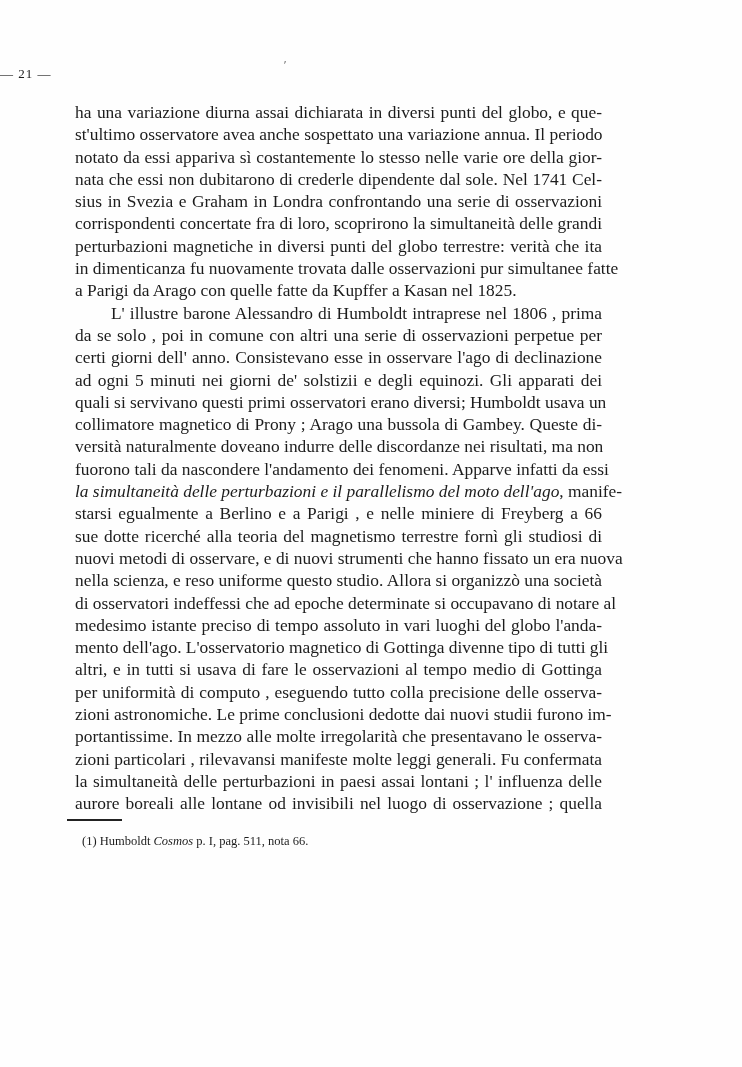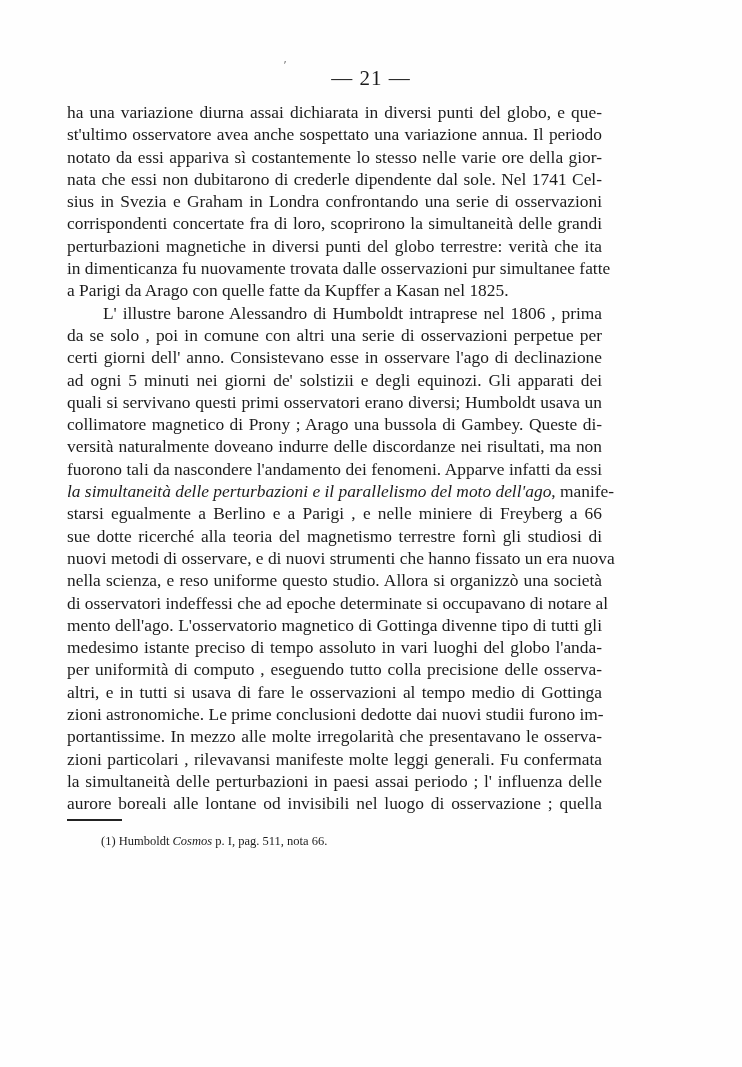--- a/index.html
+++ b/index.html
@@ -28,62 +28,63 @@
       top: 58px;
       font-size: 12px;
       color: #555;
       transform: rotate(15deg);
     }
     .page-number {
       position: absolute;
       left: 0;
       width: 742px;
       top: 66px;
-      text-align: center;
-      font-size: 21px;
+      text-align: left;
+      font-size: 13px;
       letter-spacing: 1px;
       color: #1a1a1a;
     }
     .body-text {
       position: absolute;
       left: 67px;
       top: 101px;
       width: 535px;
       font-size: 17.4px;
       line-height: 22.3px;
       text-align: justify;
       color: #1c1c1c;
     }
     .line {
       display: block;
       height: 22.3px;
       white-space: nowrap;
       text-align-last: justify;
       text-align: justify;
+      margin-left: 8px;
     }
     .line.last {
       text-align-last: left;
     }
     .line.indent {
       padding-left: 36px;
     }
     .line .it {
       font-style: italic;
     }
     .footnote-rule {
       position: absolute;
       left: 67px;
       top: 819px;
       width: 55px;
       height: 0;
       border-top: 2px solid #222;
     }
     .footnote {
       position: absolute;
-      left: 101px;
+      left: 82px;
       top: 834px;
       font-size: 12.5px;
       color: #1c1c1c;
       white-space: nowrap;
     }
     .footnote .it {
       font-style: italic;
     }
   </style>
 </head>
@@ -110,26 +111,26 @@
     <span class="line">quali si servivano questi primi osservatori erano diversi; Humboldt usava un</span>
     <span class="line">collimatore magnetico di Prony ; Arago una bussola di Gambey. Queste di-</span>
     <span class="line">versità naturalmente doveano indurre delle discordanze nei risultati, ma non</span>
     <span class="line">fuorono tali da nascondere l'andamento dei fenomeni. Apparve infatti da essi</span>
     <span class="line"><span class="it">la simultaneità delle perturbazioni e il parallelismo del moto dell'ago</span><span>, manife-</span></span>
     <span class="line">starsi egualmente a Berlino e a Parigi , e nelle miniere di Freyberg a 66</span>
     <span class="line">sue dotte ricerché alla teoria del magnetismo terrestre fornì gli studiosi di</span>
     <span class="line">nuovi metodi di osservare, e di nuovi strumenti che hanno fissato un era nuova</span>
     <span class="line">nella scienza, e reso uniforme questo studio. Allora si organizzò una società</span>
     <span class="line">di osservatori indeffessi che ad epoche determinate si occupavano di notare al</span>
+    <span class="line">medesimo istante preciso di tempo assoluto in vari luoghi del globo l'anda-</span>
     <span class="line">mento dell'ago. L'osservatorio magnetico di Gottinga divenne tipo di tutti gli</span>
-    <span class="line">medesimo istante preciso di tempo assoluto in vari luoghi del globo l'anda-</span>
+    <span class="line">altri, e in tutti si usava di fare le osservazioni al tempo medio di Gottinga</span>
     <span class="line">per uniformità di computo , eseguendo tutto colla precisione delle osserva-</span>
-    <span class="line">altri, e in tutti si usava di fare le osservazioni al tempo medio di Gottinga</span>
     <span class="line">zioni astronomiche. Le prime conclusioni dedotte dai nuovi studii furono im-</span>
     <span class="line">portantissime. In mezzo alle molte irregolarità che presentavano le osserva-</span>
     <span class="line">zioni particolari , rilevavansi manifeste molte leggi generali. Fu confermata</span>
-    <span class="line">la simultaneità delle perturbazioni in paesi assai periodo ; l' influenza delle</span>
+    <span class="line">la simultaneità delle perturbazioni in paesi assai lontani ; l' influenza delle</span>
     <span class="line">aurore boreali alle lontane od invisibili nel luogo di osservazione ; quella</span>
   </div>
 
   <div class="footnote-rule"></div>
   <div class="footnote"><span>(1) Humboldt </span><span class="it">Cosmos</span><span> p. I, pag. 511, nota 66.</span></div>
 </div>
 
 </body></html>

